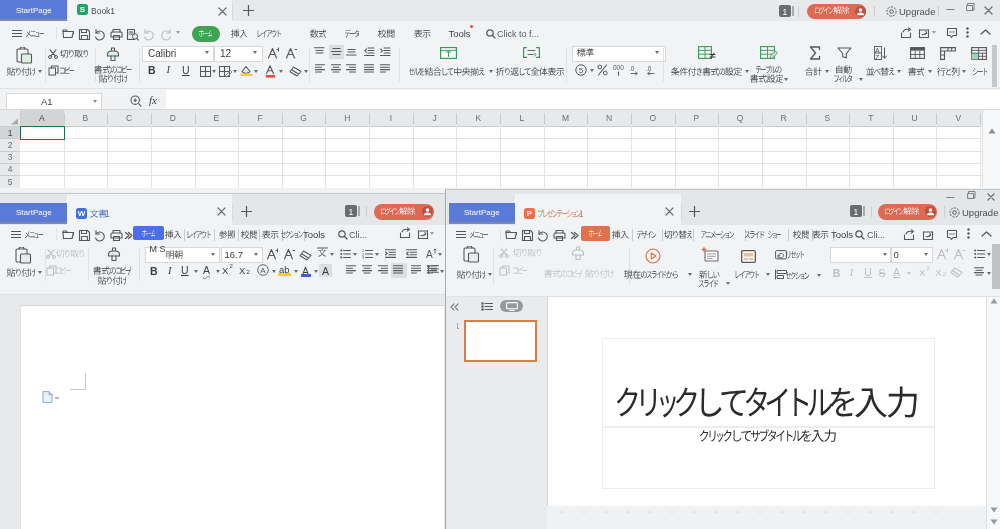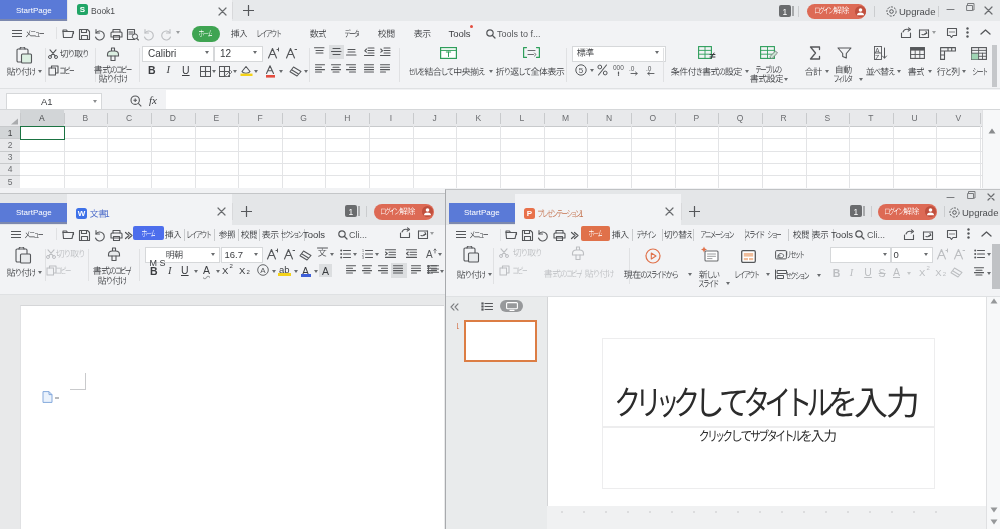--- a/index.html
+++ b/index.html
@@ -257,21 +257,21 @@
         <use href="#gd8868" x="-30"></use>
         <use href="#gd793a" x="910"></use>
       </g>
     </svg>
     <div style="position:absolute;left:459.5px;top:28px;transform:translateX(-50%);font:400 9.5px Liberation Sans,sans-serif;color:#3b3d40;white-space:pre;">Tools</div>
     <div style="position:absolute;left:470px;top:25px;width:3px;height:3px;border-radius:50%;background:#e34d3f"></div>
     <svg style="position:absolute;left:486px;top:29px;" width="10" height="10" viewBox="0 0 10 10">
       <circle cx="4" cy="4" r="3.2" stroke="#55575a" fill="none" stroke-width="1.2"></circle>
       <path d="M6.5 6.5 L9 9" stroke="#55575a" stroke-width="1.2" fill="none" stroke-linecap="round" stroke-linejoin="round"></path>
     </svg>
-    <div style="position:absolute;left:497px;top:28.5px;font:400 9px Liberation Sans,sans-serif;color:#56585b;white-space:pre;">Tools to f...</div>
+    <div style="position:absolute;left:497px;top:28.5px;font:400 9px Liberation Sans,sans-serif;color:#56585b;white-space:pre;">Click to f...</div>
     <svg style="position:absolute;left:900px;top:27px;" width="12" height="12" viewBox="0 0 12 12">
       <path d="M1.5 6 v4.5 h9 V6" stroke="#55575a" stroke-width="1.1" fill="none" stroke-linecap="round" stroke-linejoin="round"></path>
       <path d="M3 5 C4 2.5 6.5 2 8.5 2.5" stroke="#55575a" stroke-width="1.1" fill="none" stroke-linecap="round" stroke-linejoin="round"></path>
       <path d="M8.5 0.8 l2 1.7 -2.3 1.6" stroke="#55575a" stroke-width="1.1" fill="none" stroke-linecap="round" stroke-linejoin="round"></path>
     </svg>
     <svg style="position:absolute;left:917.5px;top:27px;" width="12" height="12" viewBox="0 0 12 12">
       <path d="M1.5 3 v7.5 h9 V3" stroke="#55575a" stroke-width="1.1" fill="none" stroke-linecap="round" stroke-linejoin="round"></path>
       <path d="M1.5 3 h9" stroke="#55575a" stroke-width="1.1" fill="none" stroke-linecap="round" stroke-linejoin="round"></path>
       <path d="M4 7.5 c1.5 0.5 3.5 0 4.5-1.5" stroke="#55575a" stroke-width="1.1" fill="none" stroke-linecap="round" stroke-linejoin="round"></path>
       <path d="M8 4.5 l0.8 1.8 -2 0.5" stroke="#55575a" stroke-width="1.1" fill="none" stroke-linecap="round" stroke-linejoin="round"></path>
@@ -939,21 +939,21 @@
       <svg style="position:absolute;left:97.6px;top:81.5px;" width="28.8" height="9.0" viewBox="0 -880 3200 1000" fill="#3b3d40">
         <g>
           <use href="#gd8cbc" x="-30"></use>
           <use href="#gd308a" transform="translate(855 0) scale(0.83 1)"></use>
           <use href="#gd4ed8" x="1570"></use>
           <use href="#gd3051" transform="translate(2455 0) scale(0.83 1)"></use>
         </g>
       </svg>
       <div style="position:absolute;left:139px;top:55px;width:1px;height:32px;background:#e0e1e3;"></div>
       <div style="position:absolute;left:145px;top:53px;width:73px;height:14px;background:#fff;border:1px solid #d6d8da"></div>
-      <div style="position:absolute;left:149.5px;top:64px;font:400 9px Liberation Sans,sans-serif;color:#3b3d40;white-space:pre;">M S </div>
+      <div style="position:absolute;left:149.5px;top:50px;font:400 9px Liberation Sans,sans-serif;color:#3b3d40;white-space:pre;">M S </div>
       <svg style="position:absolute;left:166.0px;top:56.0px;" width="16.9" height="9.0" viewBox="0 -880 1880 1000" fill="#3b3d40">
         <g>
           <use href="#gd660e" x="-30"></use>
           <use href="#gd671d" x="910"></use>
         </g>
       </svg>
       <div style="position:absolute;left:211px;top:58.5px;width:0;height:0;border-left:2.5px solid transparent;border-right:2.5px solid transparent;border-top:3px solid #6a6c6f"></div>
       <div style="position:absolute;left:221px;top:53px;width:40px;height:14px;background:#fff;border:1px solid #d6d8da"></div>
       <div style="position:absolute;left:224.5px;top:55px;font:400 9.5px Liberation Sans,sans-serif;color:#3b3d40;white-space:pre;">16.7</div>
       <div style="position:absolute;left:254px;top:58.5px;width:0;height:0;border-left:2.5px solid transparent;border-right:2.5px solid transparent;border-top:3px solid #6a6c6f"></div>

